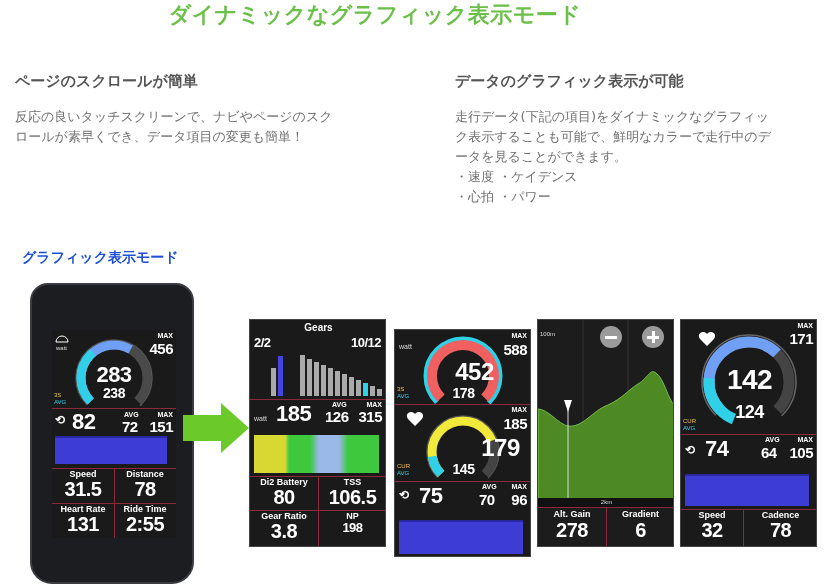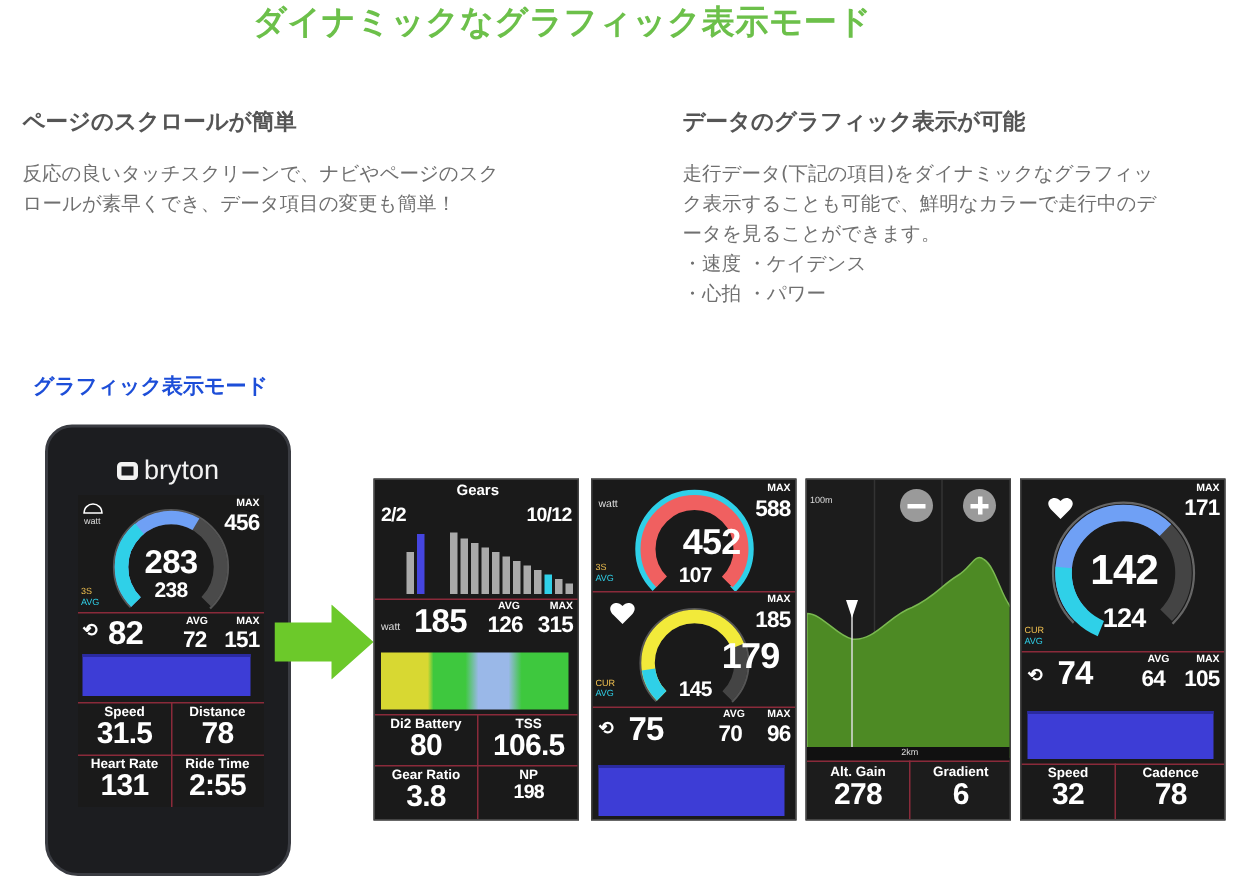--- a/index.html
+++ b/index.html
@@ -43,21 +43,20 @@
   <div>走行データ(下記の項目)をダイナミックなグラフィッ</div>
   <div>ク表示することも可能で、鮮明なカラーで走行中のデ</div>
   <div>ータを見ることができます。</div>
   <div>・速度 ・ケイデンス</div>
   <div>・心拍 ・パワー</div>
 </div>
 
 <div class="abs mode-label" style="left:22px;top:249px;">グラフィック表示モード</div>
 
 <div class="abs device">
-  <div class="abs logo"><span class="b"></span><span>bryton</span></div>
   <div class="abs dscreen">
 
     <svg class="abs" style="left:0;top:0;" width="124" height="105">
       <circle cx="62" cy="48" r="38" fill="none" stroke="#555" stroke-width="1.5" stroke-dasharray="180 60" transform="rotate(135 62 48)"></circle>
       <circle cx="62" cy="48" r="33" fill="none" stroke="#4a4a4a" stroke-width="9" stroke-dasharray="155 60" transform="rotate(135 62 48)"></circle>
       <circle cx="62" cy="48" r="33" fill="none" stroke="#6fa0f5" stroke-width="9" stroke-dasharray="95 200" transform="rotate(135 62 48)"></circle>
       <circle cx="62" cy="48" r="33" fill="none" stroke="#2fd0e8" stroke-width="9" stroke-dasharray="55 200" transform="rotate(135 62 48)"></circle>
       <path d="M4 12 a6 6 0 0 1 12 0 z" fill="none" stroke="#fff" stroke-width="1"></path>
     </svg>
     <div class="abs unit" style="left:4px;top:15px;font-size:6px;">watt</div>
@@ -129,30 +128,30 @@
   <div class="abs lbl" style="left:0;width:68px;text-align:center;top:157px;">Di2 Battery</div>
   <div class="abs big" style="left:0;width:68px;text-align:center;top:166px;font-size:20px;">80</div>
   <div class="abs lbl" style="left:68px;width:69px;text-align:center;top:157px;">TSS</div>
   <div class="abs big" style="left:68px;width:69px;text-align:center;top:166px;font-size:20px;">106.5</div>
   <div class="abs lbl" style="left:0;width:68px;text-align:center;top:191px;">Gear Ratio</div>
   <div class="abs big" style="left:0;width:68px;text-align:center;top:200px;font-size:20px;">3.8</div>
   <div class="abs lbl" style="left:68px;width:69px;text-align:center;top:191px;">NP</div>
   <div class="abs big" style="left:68px;width:69px;text-align:center;top:200px;font-size:13px;">198</div>
 </div>
 
-<div class="abs screen" style="left:394px;top:319px;width:137px;height:228px;">
+<div class="abs screen" style="left:394px;top:329px;width:137px;height:228px;">
   <svg class="abs" style="left:0;top:0;" width="137" height="80">
     <circle cx="68" cy="46" r="37" fill="none" stroke="#2fd0e8" stroke-width="5" stroke-dasharray="175 60" transform="rotate(135 68 46)"></circle>
     <circle cx="68" cy="46" r="31" fill="none" stroke="#f06060" stroke-width="10" stroke-dasharray="146 60" transform="rotate(135 68 46)"></circle>
   </svg>
   <div class="abs unit" style="left:4px;top:13px;font-size:7px;">watt</div>
   <div class="abs lbl" style="right:3px;top:2px;font-size:7px;">MAX</div>
   <div class="abs big" style="right:3px;top:11px;font-size:15px;">588</div>
   <div class="abs big" style="left:0;width:137px;text-align:center;top:28px;font-size:24px;padding-left:22px;">452</div>
-  <div class="abs big" style="left:0;width:137px;text-align:center;top:55px;font-size:14px;">107</div>
+  <div class="abs big" style="left:0;width:137px;text-align:center;top:55px;font-size:14px;">178</div>
   <div class="abs unit" style="left:2px;top:56px;color:#f0c050;">3S</div>
   <div class="abs unit" style="left:2px;top:63px;color:#2fd0e8;">AVG</div>
   <div class="abs hline" style="left:0;top:74px;width:137px;"></div>
   <svg class="abs" style="left:0;top:74px;" width="137" height="80">
     <circle cx="68" cy="48" r="36" fill="none" stroke="#555" stroke-width="1.5" stroke-dasharray="170 60" transform="rotate(135 68 48)"></circle>
     <circle cx="68" cy="48" r="31" fill="none" stroke="#444" stroke-width="9" stroke-dasharray="146 60" transform="rotate(135 68 48)"></circle>
     <circle cx="68" cy="48" r="31" fill="none" stroke="#f2ea3a" stroke-width="9" stroke-dasharray="110 200" transform="rotate(135 68 48)"></circle>
     <circle cx="68" cy="48" r="31" fill="none" stroke="#2fd0e8" stroke-width="9" stroke-dasharray="20 200" transform="rotate(135 68 48)"></circle>
     <path d="M20 10 c-4 -5 -12 0 -6 6 l6 6 l6 -6 c6 -6 -2 -11 -6 -6z" fill="#fff"></path>
   </svg>

